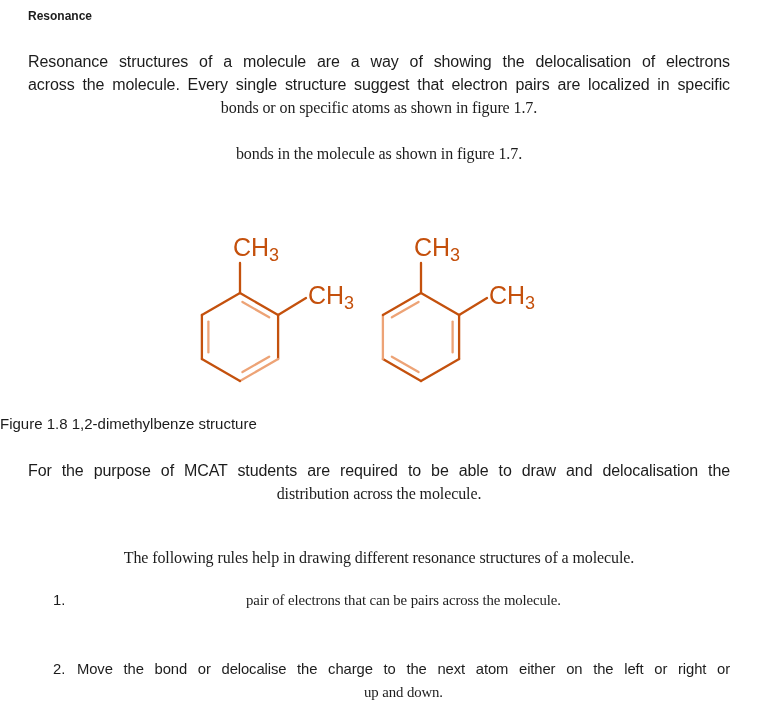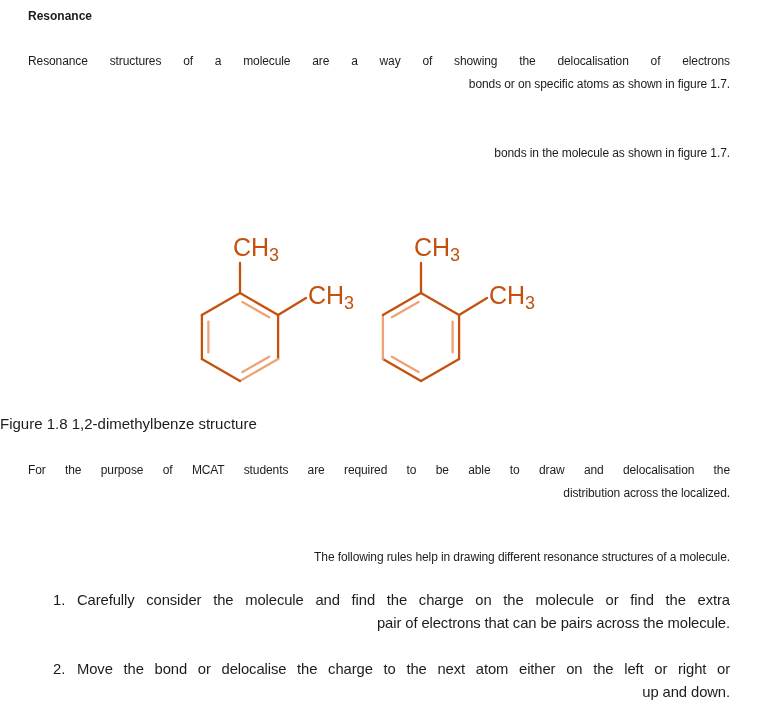--- a/index.html
+++ b/index.html
@@ -7,24 +7,24 @@
     width:757px;height:717px;background:#ffffff;position:relative;
     font-family:"Liberation Sans",sans-serif;color:#1c1c1c;overflow:hidden;
   }
   .page{position:absolute;inset:0;}
   .heading{
     position:absolute;left:28px;top:5px;margin:0;
     font-size:12px;font-weight:bold;line-height:23px;
   }
   .para{
     position:absolute;left:28px;width:702px;
-    font-size:12px;line-height:23px;letter-spacing:-0.1px;
+    font-size:16px;line-height:23px;letter-spacing:-0.1px;
   }
   .jline{text-align:justify;text-align-last:justify;white-space:normal;}
-  .jline.last{text-align:right;text-align-last:auto;}
+  .jline.last{text-align:center;text-align-last:auto;font-family:Liberation Serif, serif;}
   .caption{
     position:absolute;top:412px;left:0;width:741px;
     font-size:15px;line-height:23px;
   }
   .list-item{
     position:absolute;left:53px;width:677px;
     font-size:14.8px;line-height:23px;letter-spacing:-0.1px;
   }
   .num{position:absolute;left:0;top:0;}
   .ilines{margin-left:24px;width:653px;}
@@ -32,20 +32,21 @@
 </style>
 </head>
 <body>
 
 <div class="page">
 
   <h1 class="heading">Resonance</h1>
 
   <div class="para" style="top:50px">
       <div class="jline">Resonance structures of a molecule are a way of showing the delocalisation of electrons</div>
+      <div class="jline">across the molecule. Every single structure suggest that electron pairs are localized in specific</div>
       <div class="jline last">bonds or on specific atoms as shown in figure 1.7.</div>
     </div>
 
   <div class="para" style="top:142px">
       <div class="jline last">bonds in the molecule as shown in figure 1.7.</div>
     </div>
 
   <svg class="fig" viewBox="0 0 757 717">
       <g>
         <line x1="240" y1="293" x2="278.1051177665153" y2="315" stroke="#c4510d" stroke-width="2.3" stroke-linecap="round"></line>
@@ -76,31 +77,30 @@
         <line x1="459.1051177665153" y1="315" x2="487" y2="298" stroke="#c4510d" stroke-width="2.3" stroke-linecap="round"></line>
         <text x="414" y="256" fill="#c4500c" font-family="&quot;Liberation Sans&quot;,sans-serif" font-size="25">CH<tspan dy="5" font-size="18">3</tspan></text>
         <text x="489" y="304" fill="#c4500c" font-family="&quot;Liberation Sans&quot;,sans-serif" font-size="25">CH<tspan dy="5" font-size="18">3</tspan></text>
       </g>
     </svg>
 
   <div class="caption">Figure 1.8 1,2-dimethylbenze structure</div>
 
   <div class="para" style="top:459px">
       <div class="jline">For the purpose of MCAT students are required to be able to draw and delocalisation the</div>
-      <div class="jline last">distribution across the localized.</div>
+      <div class="jline last">distribution across the molecule.</div>
     </div>
 
   <div class="para" style="top:546px">
       <div class="jline last">The following rules help in drawing different resonance structures of a molecule.</div>
     </div>
 
   <div class="list-item" style="top:589px">
     <span class="num">1.</span>
     <div class="ilines">
-        <div class="jline">Carefully consider the molecule and find the charge on the molecule or find the extra</div>
         <div class="jline last">pair of electrons that can be pairs across the molecule.</div>
       </div>
   </div>
 
   <div class="list-item" style="top:658px">
     <span class="num">2.</span>
     <div class="ilines">
         <div class="jline">Move the bond or delocalise the charge to the next atom either on the left or right or</div>
         <div class="jline last">up and down.</div>
       </div>

